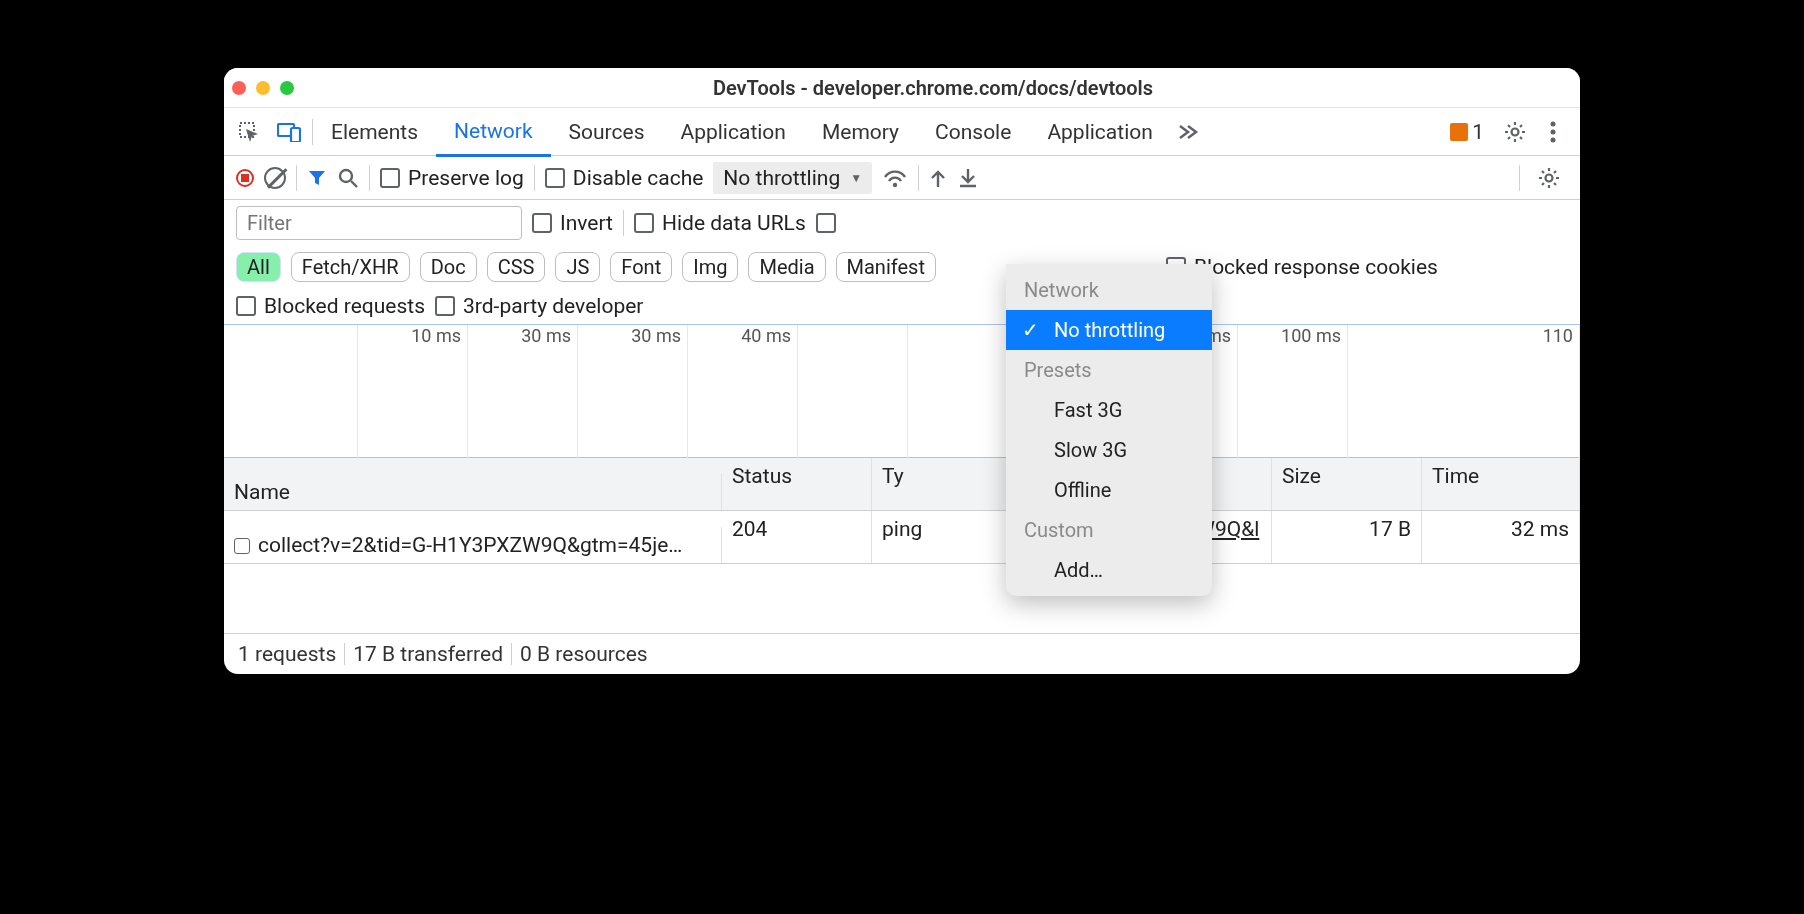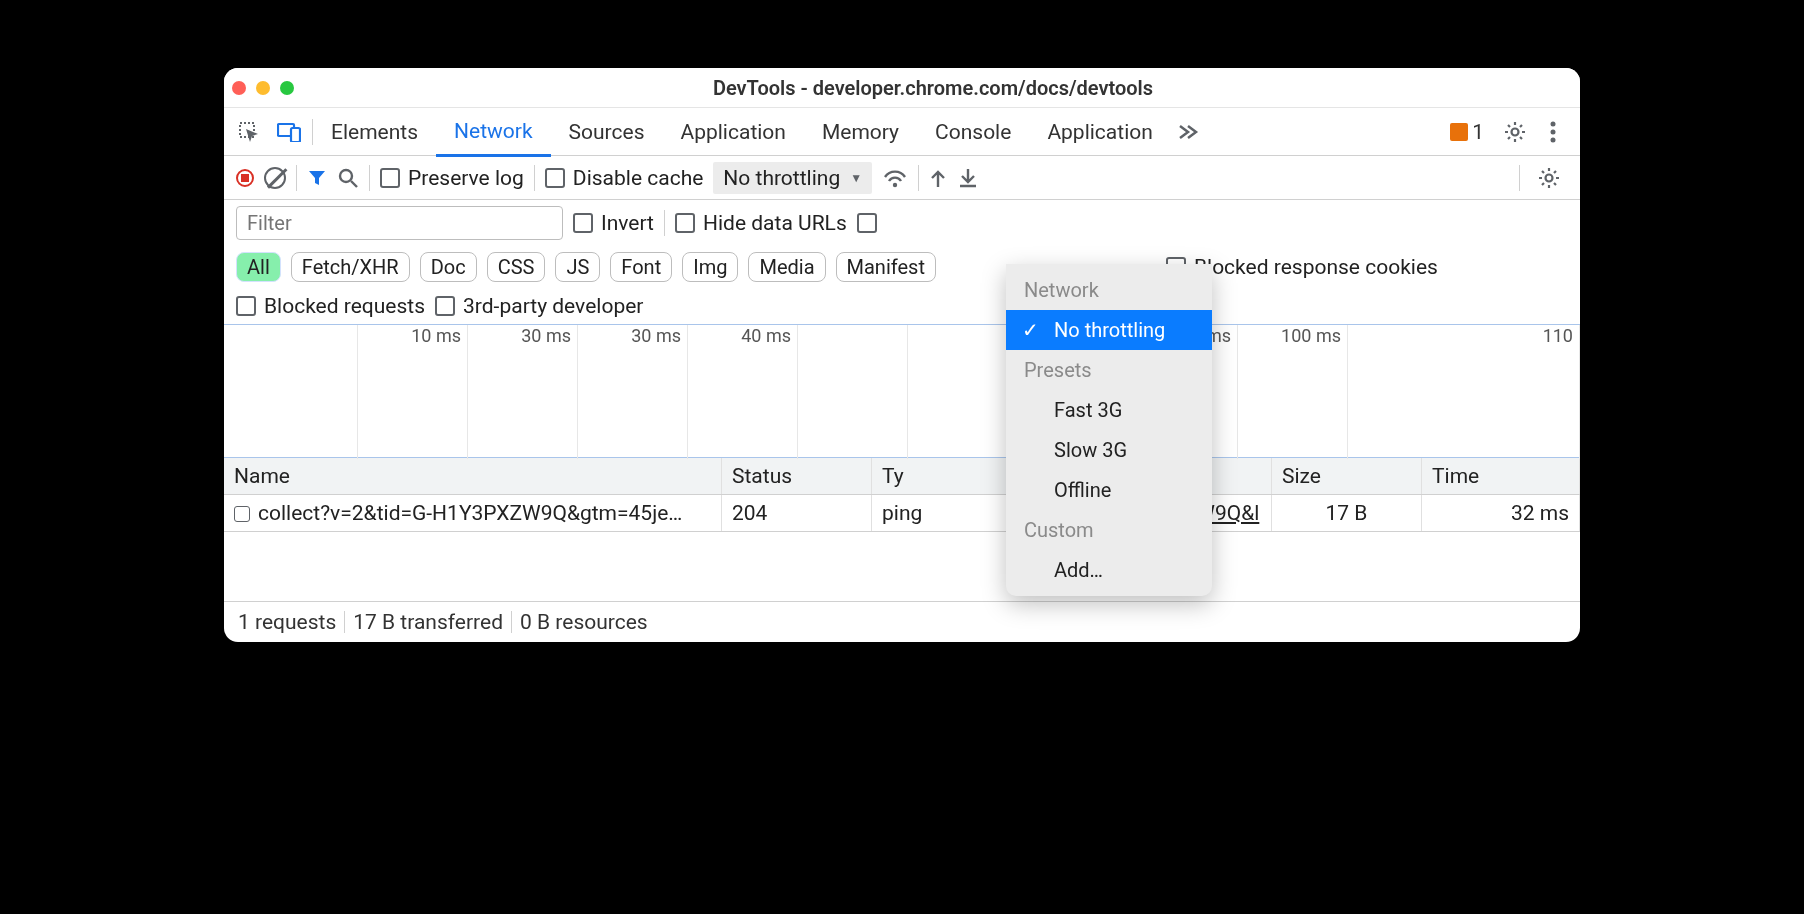--- a/index.html
+++ b/index.html
@@ -24,31 +24,31 @@
   .clr { width: 22px; height: 22px; border: 2.5px solid #5f6368; border-radius: 50%; position: relative; }
   .clr::after { content: ""; position: absolute; width: 26px; height: 2.5px; background: #5f6368; top: 8px; left: -2px; transform: rotate(-45deg); }
   .vline { width: 1px; height: 26px; background: #d0d0d0; }
   .funnel { color: #1a73e8; }
   .search { color: #5f6368; }
   .chk { display: flex; align-items: center; gap: 8px; }
   .cbox { width: 20px; height: 20px; border: 2px solid #5f6368; border-radius: 3px; flex-shrink: 0; }
   .throttle { display: flex; align-items: center; gap: 10px; background: #ececec; padding: 4px 10px; border-radius: 2px; }
   .tri { font-size: 12px; color: #5f6368; }
   .filterbar, .filterbar2, .filterbar3 { display: flex; align-items: center; gap: 10px; padding: 6px 12px; flex-wrap: wrap; }
-  .filter-input { width: 327px; height: 34px; border: 1px solid #bdbdbd; border-radius: 4px; padding: 0 10px; font-size: 20px; color: #888; }
+  .filter-input { width: 286px; height: 34px; border: 1px solid #bdbdbd; border-radius: 4px; padding: 0 10px; font-size: 20px; color: #888; }
   .pill { padding: 2px 10px; border: 1px solid #bdbdbd; border-radius: 8px; font-size: 20px; }
   .pill.active { background: #86efac; border-color: #d3e2fd; }
   .timeline { position: relative; height: 134px; border-top: 1px solid #a9c5eb; border-bottom: 1px solid #a9c5eb; }
   .tick-row { display: flex; height: 24px; font-size: 18px; color: #555; padding-left: 36px; }
   .tick { flex: 0 0 110px; text-align: right; padding-right: 6px; border-right: 1px solid #e7e7e7; height: 134px; }
   .tick:first-child { flex: 0 0 98px; }
   .thead, .trow { display: flex; border-bottom: 1px solid #d0d0d0; }
   .thead { background: #f1f3f4; font-weight: 400; }
   .th, .td { padding: 6px 10px; border-right: 1px solid #e0e0e0; overflow: hidden; white-space: nowrap; text-overflow: ellipsis; }
-  .c-name { flex: 0 0 498px; } .c-status { flex: 0 0 150px; } .c-type { flex: 0 0 150px; } .c-init { flex: 0 0 250px; } .c-size { flex: 0 0 150px; text-align: center; } .c-time { flex: 1; text-align: right; }
+  .c-name { flex: 0 0 498px; margin-top: 16px; } .c-status { flex: 0 0 150px; } .c-type { flex: 0 0 150px; } .c-init { flex: 0 0 250px; } .c-size { flex: 0 0 150px; text-align: right; } .c-time { flex: 1; text-align: right; }
   .td.c-init { text-decoration: underline; }
   .empty { height: 70px; border-bottom: 1px solid #d0d0d0; }
   .status { display: flex; gap: 8px; padding: 8px 14px; color: #333; align-items: center; }
   .status .vline { height: 22px; }
   .dropdown { position: absolute; top: 196px; left: 782px; width: 206px; background: #ececec; border-radius: 0 0 10px 10px; box-shadow: 0 8px 24px rgba(0,0,0,0.25); padding: 6px 0; font-size: 20px; }
   .dd-item { padding: 8px 18px 8px 48px; position: relative; }
   .dd-item.sel { background: #0a7cff; color: #fff; }
   .dd-item.sel::before { content: "✓"; position: absolute; left: 16px; }
   .dd-head { padding: 8px 18px; color: #8a8a8a; }
   svg { display: block; }

